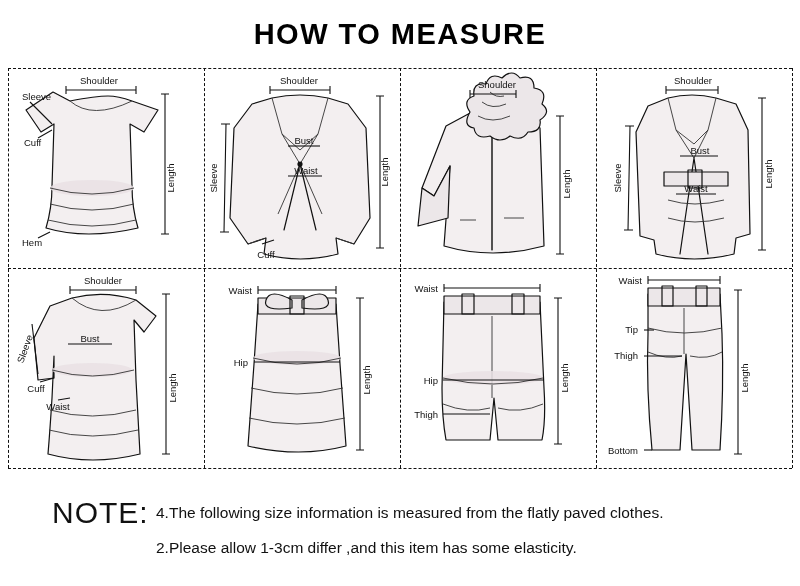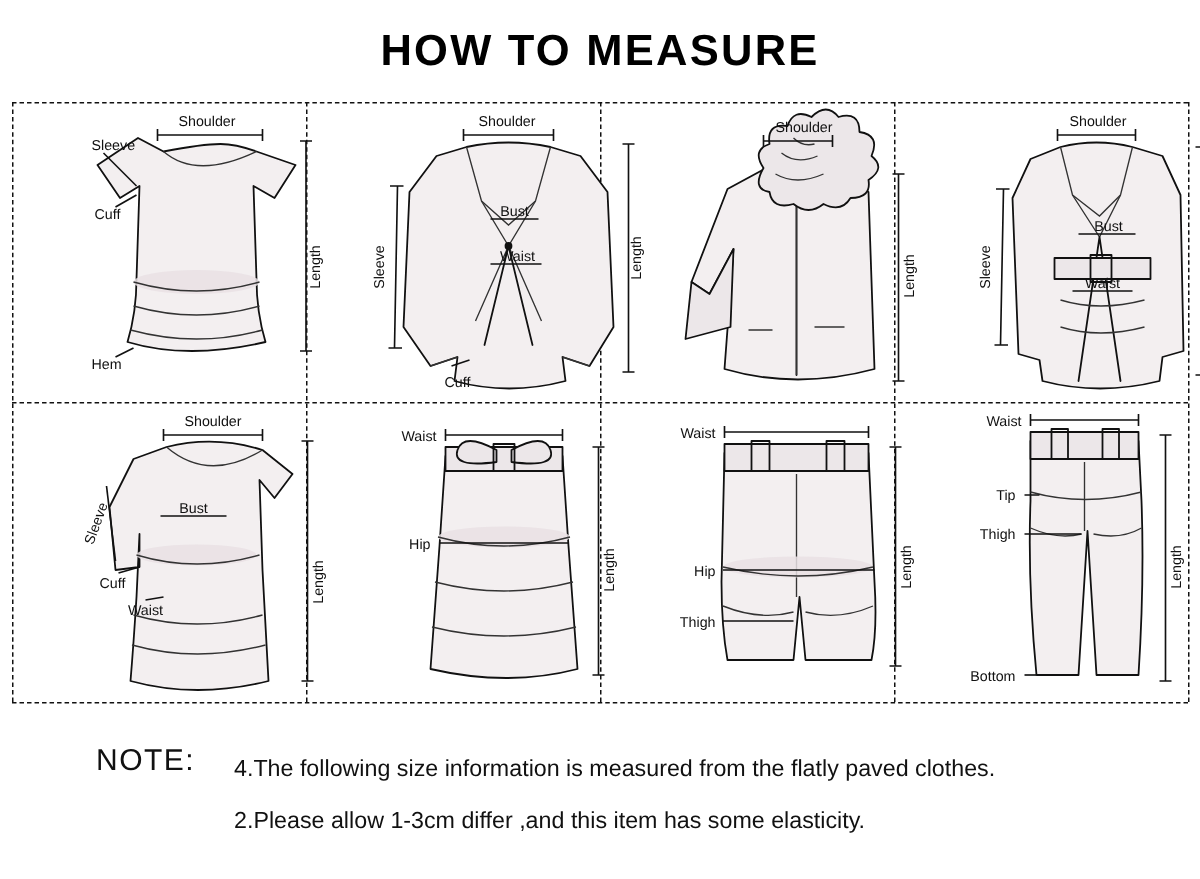--- a/index.html
+++ b/index.html
@@ -34,21 +34,20 @@
   #grid {
     position: absolute;
     left: 8px;
     top: 68px;
     width: 784px;
     height: 400px;
   }
   .cell {
     position: absolute;
     overflow: hidden;
-    margin-left: 39px;
   }
   .dash-h {
     position: absolute;
     left: 0;
     width: 784px;
     height: 0;
     border-top: 1.6px dashed #111;
   }
   .dash-v {
     position: absolute;
@@ -106,23 +105,23 @@
   }
   #note {
     position: absolute;
     left: 0;
     top: 478px;
     width: 800px;
     height: 108px;
   }
   #note-label {
     position: absolute;
-    left: 64px;
+    left: 52px;
     top: 18px;
-    font-size: 20px;
+    font-size: 30px;
     letter-spacing: 1px;
     color: #111;
   }
   .note-line {
     position: absolute;
     left: 156px;
     font-size: 15.5px;
     color: #111;
     white-space: nowrap;
   }

